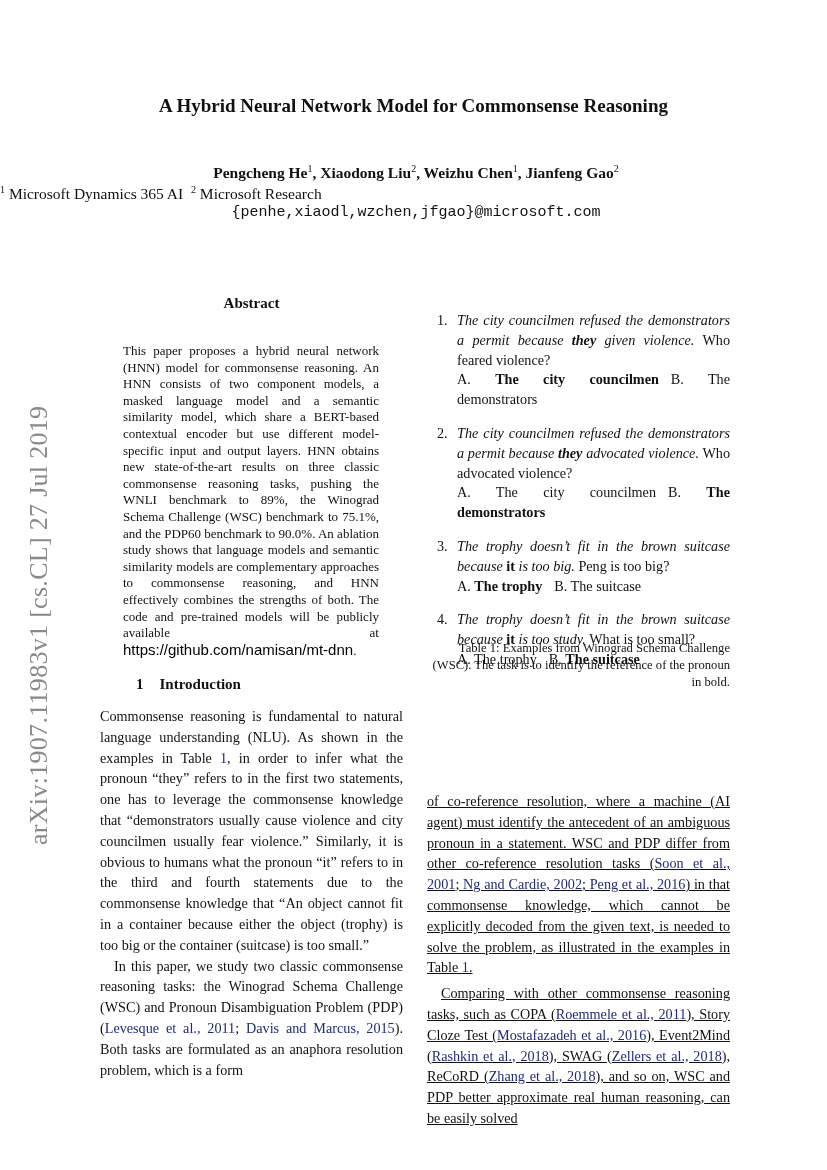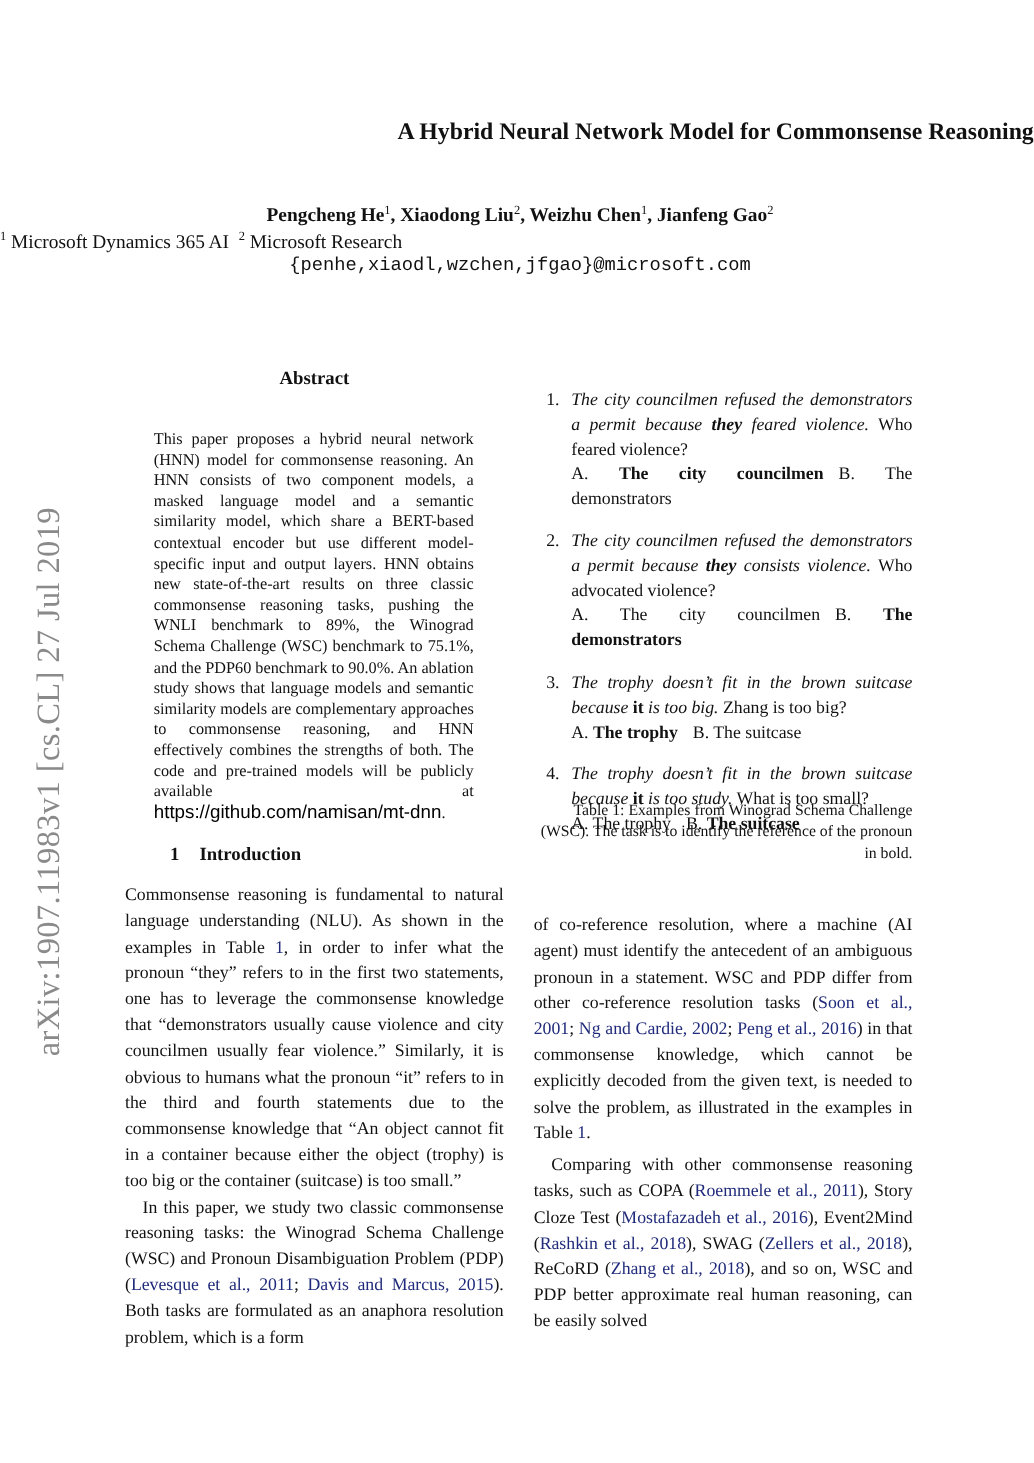--- a/index.html
+++ b/index.html
@@ -1,20 +1,20 @@
 <!DOCTYPE html>
 <html><head>
 <meta charset="utf-8">
 <style>
   html, body { margin:0; padding:0; background:#ffffff; }
   body { width:827px; height:1170px; position:relative; overflow:hidden;
          font-family:"Liberation Serif", "DejaVu Serif", serif; color:#111; }
   .arxiv { position:absolute; left:24px; top:845px; transform-origin:0 0; transform:rotate(-90deg);
            font-family:"Liberation Serif", serif; font-size:26px; color:#8a8a8a; white-space:nowrap; letter-spacing:0.3px; }
-  .title { position:absolute; left:0; width:827px; top:95px; text-align:right; font-weight:bold; font-size:19px; }
+  .title { position:absolute; left:0; width:827px; top:95px; text-align:center; font-weight:bold; font-size:19px; }
   .authors { position:absolute; left:0; width:832px; top:163px; text-align:center; font-weight:bold; font-size:15.5px; }
   .affil { position:absolute; left:0; width:780px; top:184px; font-size:15.5px; }
   .email { position:absolute; left:0; width:832px; top:204px; text-align:center; font-family:"Liberation Mono", monospace; font-size:15px; }
   sup { font-size:10px; vertical-align:6px; font-weight:normal; }
   .abs-head { position:absolute; left:100px; width:303px; top:295px; text-align:center; font-weight:bold; font-size:15px; }
   .abs-body { position:absolute; left:123px; width:256px; top:343px; font-size:13px; line-height:16.6px; text-align:justify; }
   .mono-link { font-family:Liberation Sans, sans-serif; color:#000000; font-size:15px; }
   .sec-head { position:absolute; left:100px; top:676px; font-weight:bold; font-size:15px;margin-left:36px; }
   .sec-head .num { margin-right:16px; }
   .col-left { position:absolute; left:100px; width:303px; top:706px; font-size:14.2px; line-height:20.8px; text-align:justify; }
@@ -52,31 +52,31 @@
 
 <div class="abs-head">Abstract</div>
 <div class="abs-body">
   <span>This paper proposes a hybrid neural network (HNN) model for commonsense reasoning. An HNN consists of two component models, a masked language model and a semantic similarity model, which share a BERT-based contextual encoder but use different model-specific input and output layers. HNN obtains new state-of-the-art results on three classic commonsense reasoning tasks, pushing the WNLI benchmark to 89%, the Winograd Schema Challenge (WSC) benchmark to 75.1%, and the PDP60 benchmark to 90.0%. An ablation study shows that language models and semantic similarity models are complementary approaches to commonsense reasoning, and HNN effectively combines the strengths of both. The code and pre-trained models will be publicly available at</span>
   <span class="mono-link">https://github.com/namisan/mt-dnn</span><span>.</span>
 </div>
 
 <ol class="examples">
   <li>
     <span class="n">1.</span>
-    <i>The city councilmen refused the demonstrators a permit because </i><b><i>they</i></b><i> feared violence.</i><span> Who feared violence?</span>
+    <i>The city councilmen refused the demonstrators a permit because </i><b><i>they</i></b><i> given violence.</i><span> Who feared violence?</span>
     <span class="opts"><span>A. </span><b>The city councilmen</b><span class="optB">B. </span><span>The demonstrators</span></span>
   </li>
   <li>
     <span class="n">2.</span>
-    <i>The city councilmen refused the demonstrators a permit because </i><b><i>they</i></b><i> consists violence.</i><span> Who advocated violence?</span>
+    <i>The city councilmen refused the demonstrators a permit because </i><b><i>they</i></b><i> advocated violence.</i><span> Who advocated violence?</span>
     <span class="opts"><span>A. </span><span>The city councilmen</span><span class="optB">B. </span><b>The demonstrators</b></span>
   </li>
   <li>
     <span class="n">3.</span>
-    <i>The trophy doesn’t fit in the brown suitcase because </i><b>it</b><i> is too big.</i><span> Zhang is too big?</span>
+    <i>The trophy doesn’t fit in the brown suitcase because </i><b>it</b><i> is too big.</i><span> Peng is too big?</span>
     <span class="opts"><span>A. </span><b>The trophy</b><span class="optB">B. </span><span>The suitcase</span></span>
   </li>
   <li>
     <span class="n">4.</span>
     <i>The trophy doesn’t fit in the brown suitcase because </i><b>it</b><i> is too study.</i><span> What is too small?</span>
     <span class="opts"><span>A. </span><span>The trophy</span><span class="optB">B. </span><b>The suitcase</b></span>
   </li>
 </ol>
 
 <div class="caption">Table 1: Examples from Winograd Schema Challenge (WSC). The task is to identify the reference of the pronoun in bold.</div>
@@ -87,20 +87,20 @@
 
 <div class="col-left">
   <p>
     <span>Commonsense reasoning is fundamental to natural language understanding (NLU). As shown in the examples in Table </span><span class="cite">1</span><span>, in order to infer what the pronoun “they” refers to in the first two statements, one has to leverage the commonsense knowledge that “demonstrators usually cause violence and city councilmen usually fear violence.” Similarly, it is obvious to humans what the pronoun “it” refers to in the third and fourth statements due to the commonsense knowledge that “An object cannot fit in a container because either the object (trophy) is too big or the container (suitcase) is too small.”</span>
   </p>
   <p class="indent">
     <span>In this paper, we study two classic commonsense reasoning tasks:  the Winograd Schema Challenge (WSC) and Pronoun Disambiguation Problem (PDP) (</span><span class="cite">Levesque et al., 2011</span><span>; </span><span class="cite">Davis and Marcus, 2015</span><span>).  Both tasks are formulated as an anaphora resolution problem, which is a form</span>
   </p>
 </div>
 
-<div class="col-right" style="top:730px;">
+<div class="col-right" style="top:791px;text-decoration:underline;">
   <p>
     <span>of co-reference resolution, where a machine (AI agent) must identify the antecedent of an ambiguous pronoun in a statement.  WSC and PDP differ from other co-reference resolution tasks (</span><span class="cite">Soon et al., 2001</span>; <span class="cite">Ng and Cardie, 2002</span>; <span class="cite">Peng et al., 2016</span><span>) in that commonsense knowledge, which cannot be explicitly decoded from the given text, is needed to solve the problem, as illustrated in the examples in Table </span><span class="cite">1</span><span>.</span>
   </p>
   <p class="indent" style="margin-top:5px;">
     <span>Comparing with other commonsense reasoning tasks, such as COPA (</span><span class="cite">Roemmele et al., 2011</span><span>), Story Cloze Test (</span><span class="cite">Mostafazadeh et al., 2016</span><span>), Event2Mind (</span><span class="cite">Rashkin et al., 2018</span><span>), SWAG (</span><span class="cite">Zellers et al., 2018</span><span>), ReCoRD (</span><span class="cite">Zhang et al., 2018</span><span>), and so on, WSC and PDP better approximate real human reasoning, can be easily solved</span>
   </p>
 </div>
 
 </body></html>

